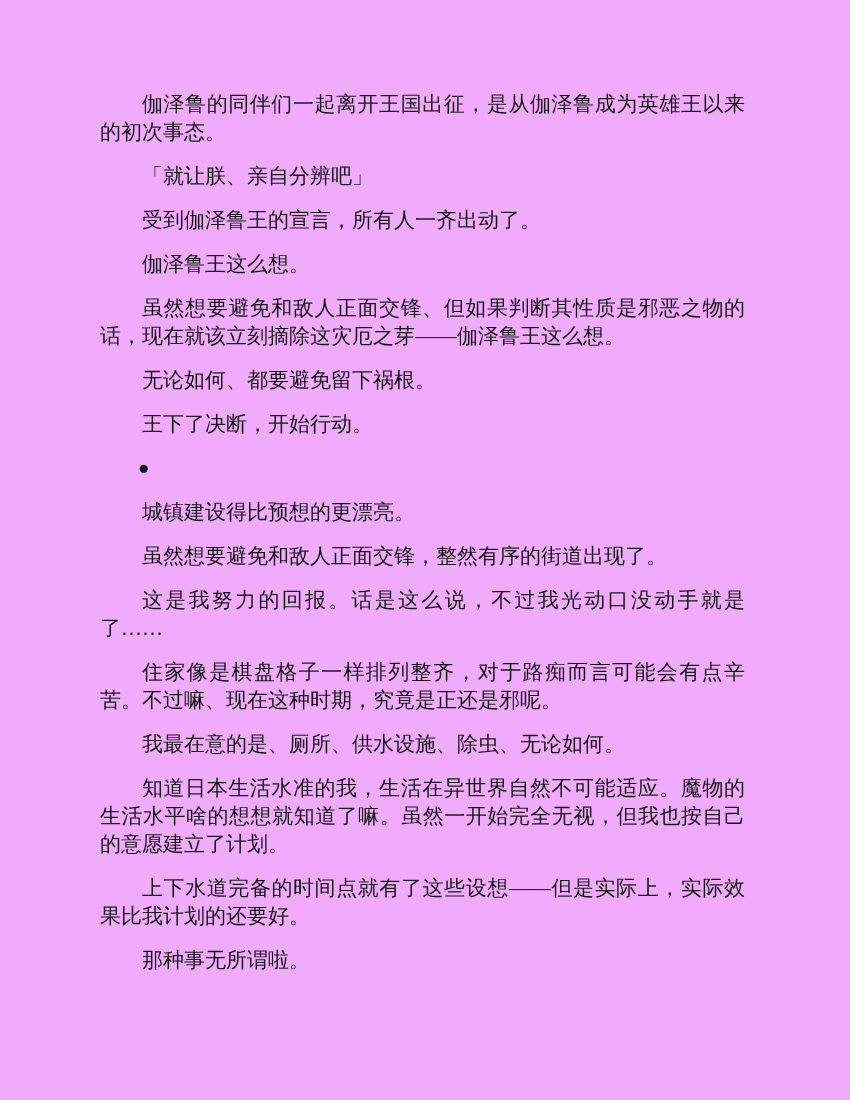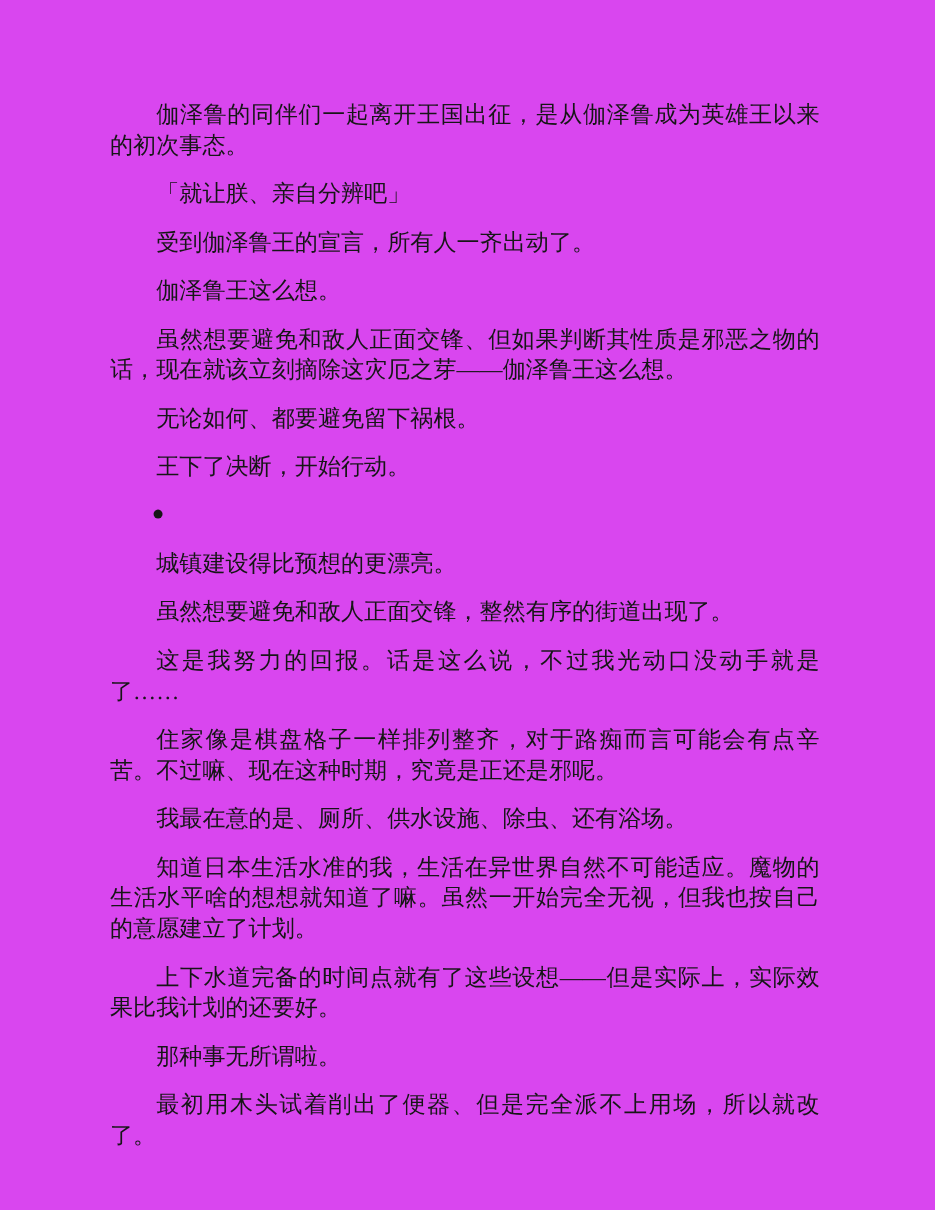--- a/index.html
+++ b/index.html
@@ -4,21 +4,21 @@
 <style>
   html, body {
     margin: 0;
     padding: 0;
     background: #ffffff;
   }
   .page {
     position: relative;
     width: 850px;
     height: 1100px;
-    background: #d946ef;
+    background: #f0abfc;
     overflow: hidden;
     font-family: "Liberation Serif", "DejaVu Serif", serif;
   }
   .content {
     position: absolute;
     top: 90px;
     left: 100px;
     width: 645px;
   }
   .para {
@@ -46,19 +46,18 @@
       <p class="para">受到伽泽鲁王的宣言，所有人一齐出动了。</p>
       <p class="para">伽泽鲁王这么想。</p>
       <p class="para">虽然想要避免和敌人正面交锋、但如果判断其性质是邪恶之物的话，现在就该立刻摘除这灾厄之芽——伽泽鲁王这么想。</p>
       <p class="para">无论如何、都要避免留下祸根。</p>
       <p class="para">王下了决断，开始行动。</p>
       <p class="para bullet">●</p>
       <p class="para">城镇建设得比预想的更漂亮。</p>
       <p class="para">虽然想要避免和敌人正面交锋，整然有序的街道出现了。</p>
       <p class="para">这是我努力的回报。话是这么说，不过我光动口没动手就是了……</p>
       <p class="para">住家像是棋盘格子一样排列整齐，对于路痴而言可能会有点辛苦。不过嘛、现在这种时期，究竟是正还是邪呢。</p>
-      <p class="para">我最在意的是、厕所、供水设施、除虫、还有浴场。</p>
+      <p class="para">我最在意的是、厕所、供水设施、除虫、无论如何。</p>
       <p class="para">知道日本生活水准的我，生活在异世界自然不可能适应。魔物的生活水平啥的想想就知道了嘛。虽然一开始完全无视，但我也按自己的意愿建立了计划。</p>
       <p class="para">上下水道完备的时间点就有了这些设想——但是实际上，实际效果比我计划的还要好。</p>
       <p class="para">那种事无所谓啦。</p>
-      <p class="para">最初用木头试着削出了便器、但是完全派不上用场，所以就改了。</p>
     </div>
 </div>
 
 </body></html>

